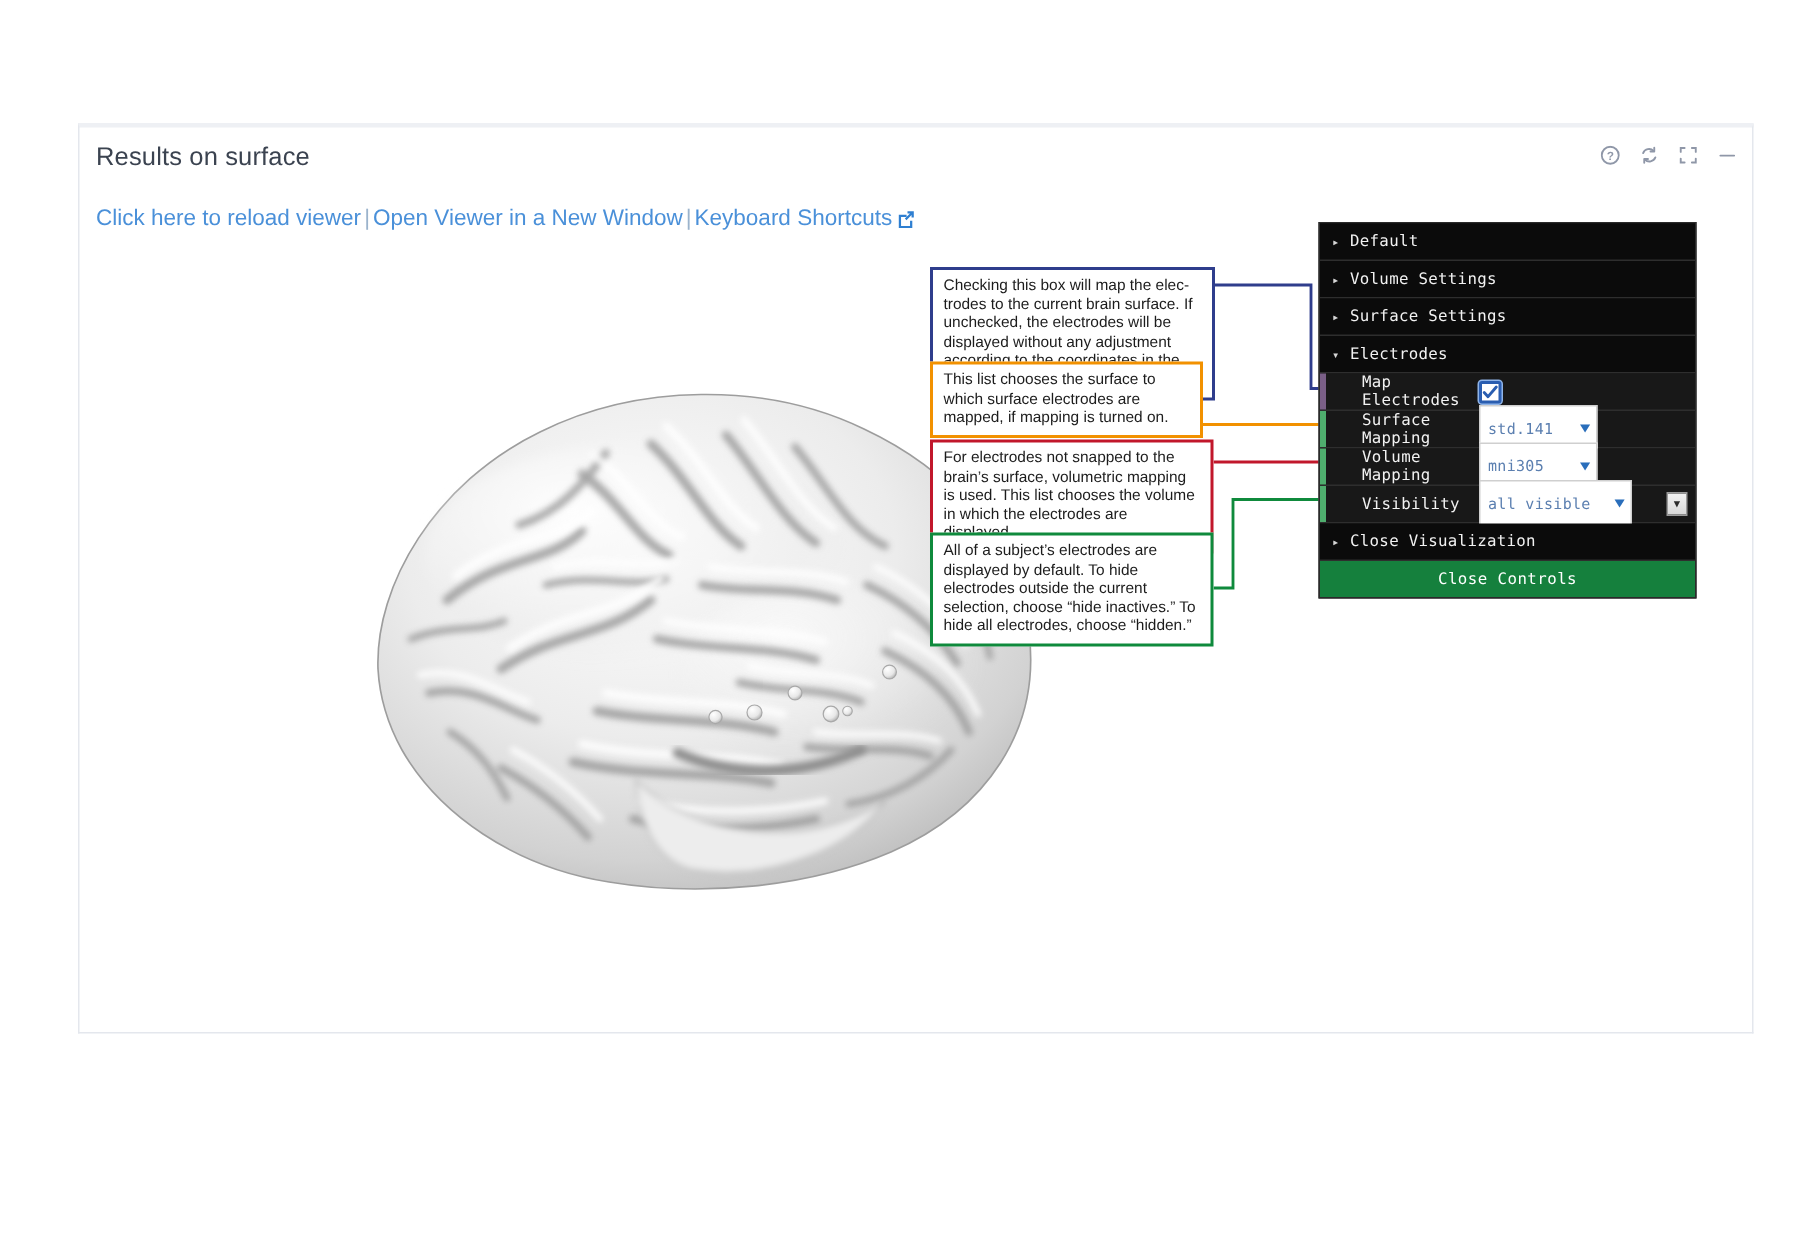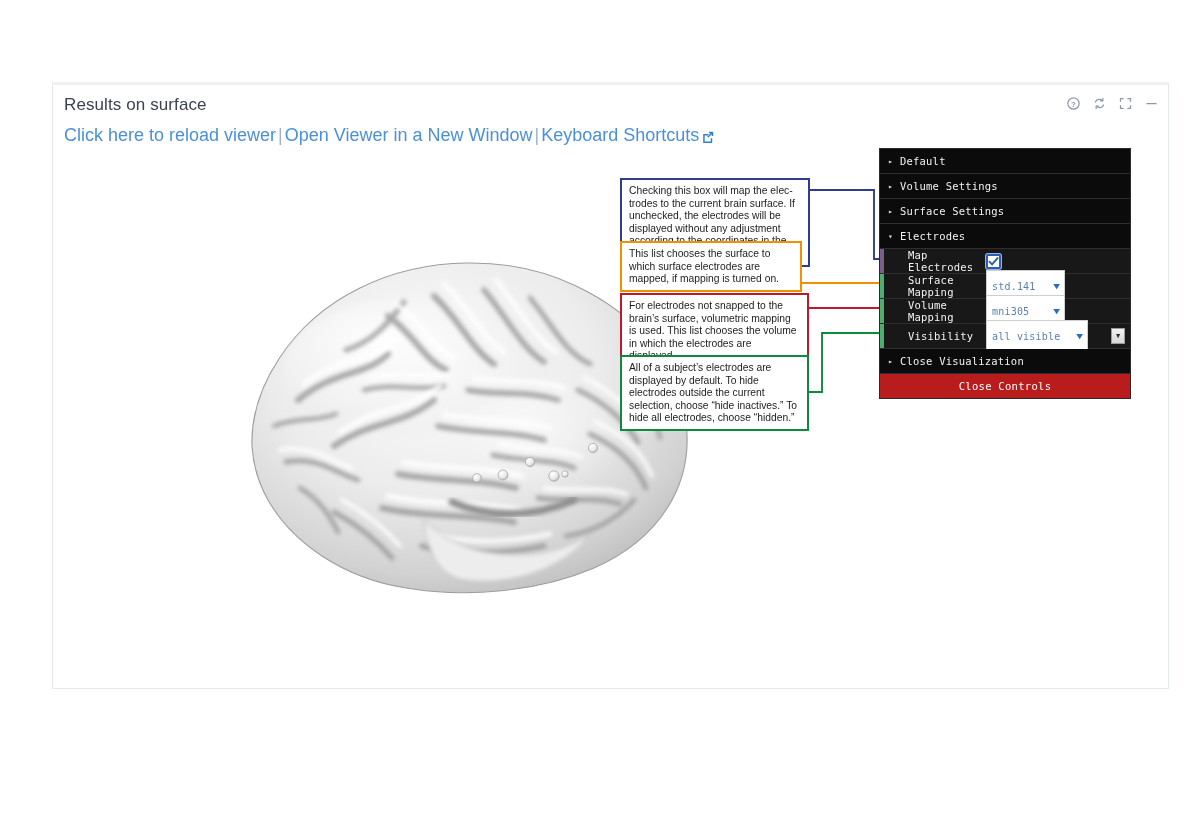--- a/index.html
+++ b/index.html
@@ -32,22 +32,22 @@
   .card-title {
     position: absolute;
     left: 11px; top: 10px;
     font-size: 17px;
     color: #3b4350;
     letter-spacing: 0.1px;
   }
 
   .linkbar {
     position: absolute;
-    left: 11px; top: 40px;
-    font-size: 18px;
+    left: 11px; top: 52px;
+    font-size: 15px;
     color: #4a90d9;
     white-space: nowrap;
   }
   .linkbar a {
     color: #4a90d9;
     text-decoration: none;
   }
   .linkbar .sep { color: #9bb3cc; margin: 0 2px; }
   .ext-icon { display: inline-block; vertical-align: -2px; margin-left: 3px; }
 
@@ -210,21 +210,21 @@
   }
 
   .panel-footer {
     height: 24px;
     display: flex;
     align-items: center;
     justify-content: center;
     color: #ffffff;
     font-size: 10.5px;
     letter-spacing: 0.3px;
-    background: #b91c1c;
+    background: #15803d;
     cursor: pointer;
   }
 </style>
 </head>
 <body>
 
 <div id="stage">
 
   <div class="card">
 

